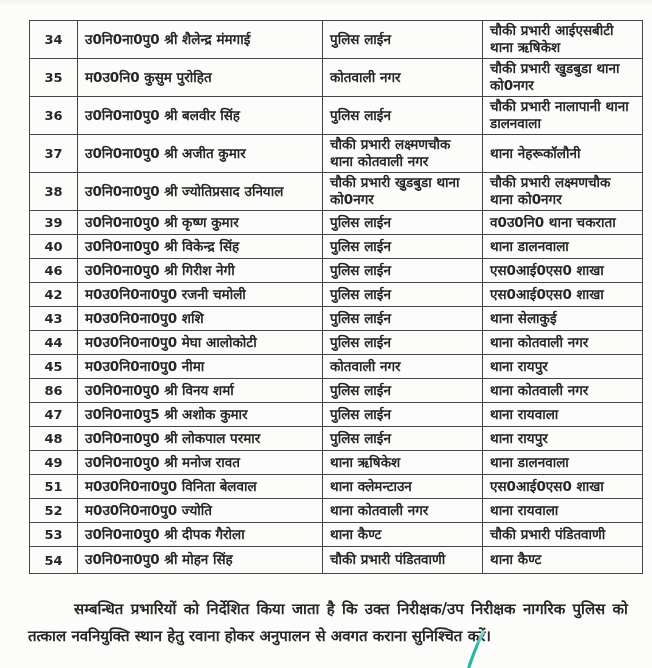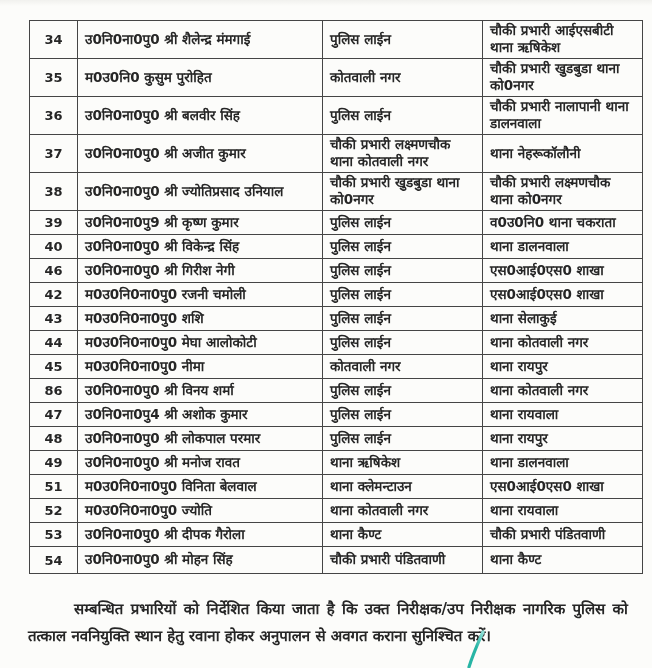--- a/index.html
+++ b/index.html
@@ -105,21 +105,21 @@
           <td>थाना नेहरूकॉलौनी</td>
         </tr>
         <tr>
           <td class="sno">38</td>
           <td>उ0नि0ना0पु0 श्री ज्योतिप्रसाद उनियाल</td>
           <td>चौकी प्रभारी खुडबुडा थाना को0नगर</td>
           <td>चौकी प्रभारी लक्ष्मणचौक थाना को0नगर</td>
         </tr>
         <tr>
           <td class="sno">39</td>
-          <td>उ0नि0ना0पु9 श्री कृष्ण कुमार</td>
+          <td>उ0नि0ना0पु0 श्री कृष्ण कुमार</td>
           <td>पुलिस लाईन</td>
           <td>व0उ0नि0 थाना चकराता</td>
         </tr>
         <tr>
           <td class="sno">40</td>
           <td>उ0नि0ना0पु0 श्री विकेन्द्र सिंह</td>
           <td>पुलिस लाईन</td>
           <td>थाना डालनवाला</td>
         </tr>
         <tr>
@@ -153,21 +153,21 @@
           <td>थाना रायपुर</td>
         </tr>
         <tr>
           <td class="sno">86</td>
           <td>उ0नि0ना0पु0 श्री विनय शर्मा</td>
           <td>पुलिस लाईन</td>
           <td>थाना कोतवाली नगर</td>
         </tr>
         <tr>
           <td class="sno">47</td>
-          <td>उ0नि0ना0पु4 श्री अशोक कुमार</td>
+          <td>उ0नि0ना0पु5 श्री अशोक कुमार</td>
           <td>पुलिस लाईन</td>
           <td>थाना रायवाला</td>
         </tr>
         <tr>
           <td class="sno">48</td>
           <td>उ0नि0ना0पु0 श्री लोकपाल परमार</td>
           <td>पुलिस लाईन</td>
           <td>थाना रायपुर</td>
         </tr>
         <tr>

